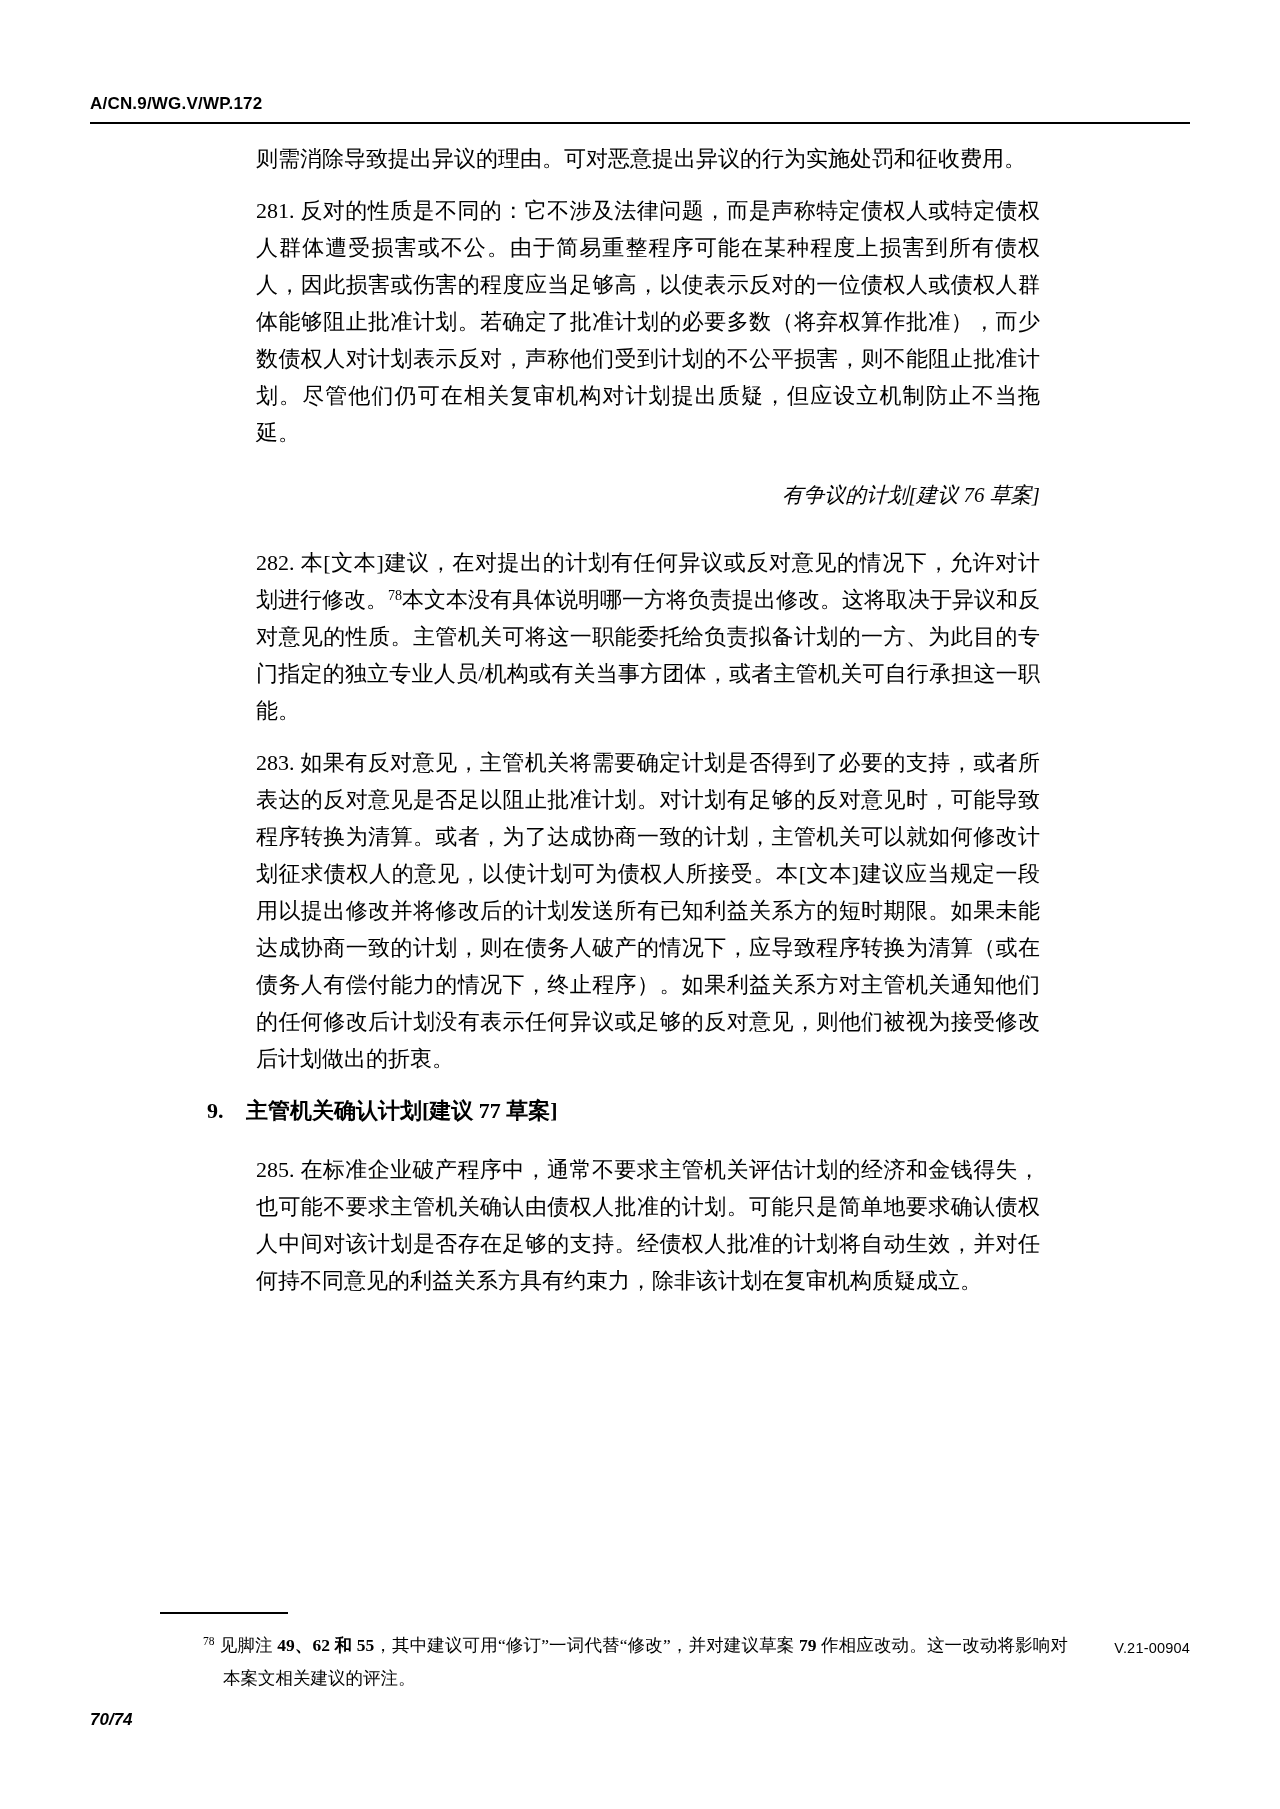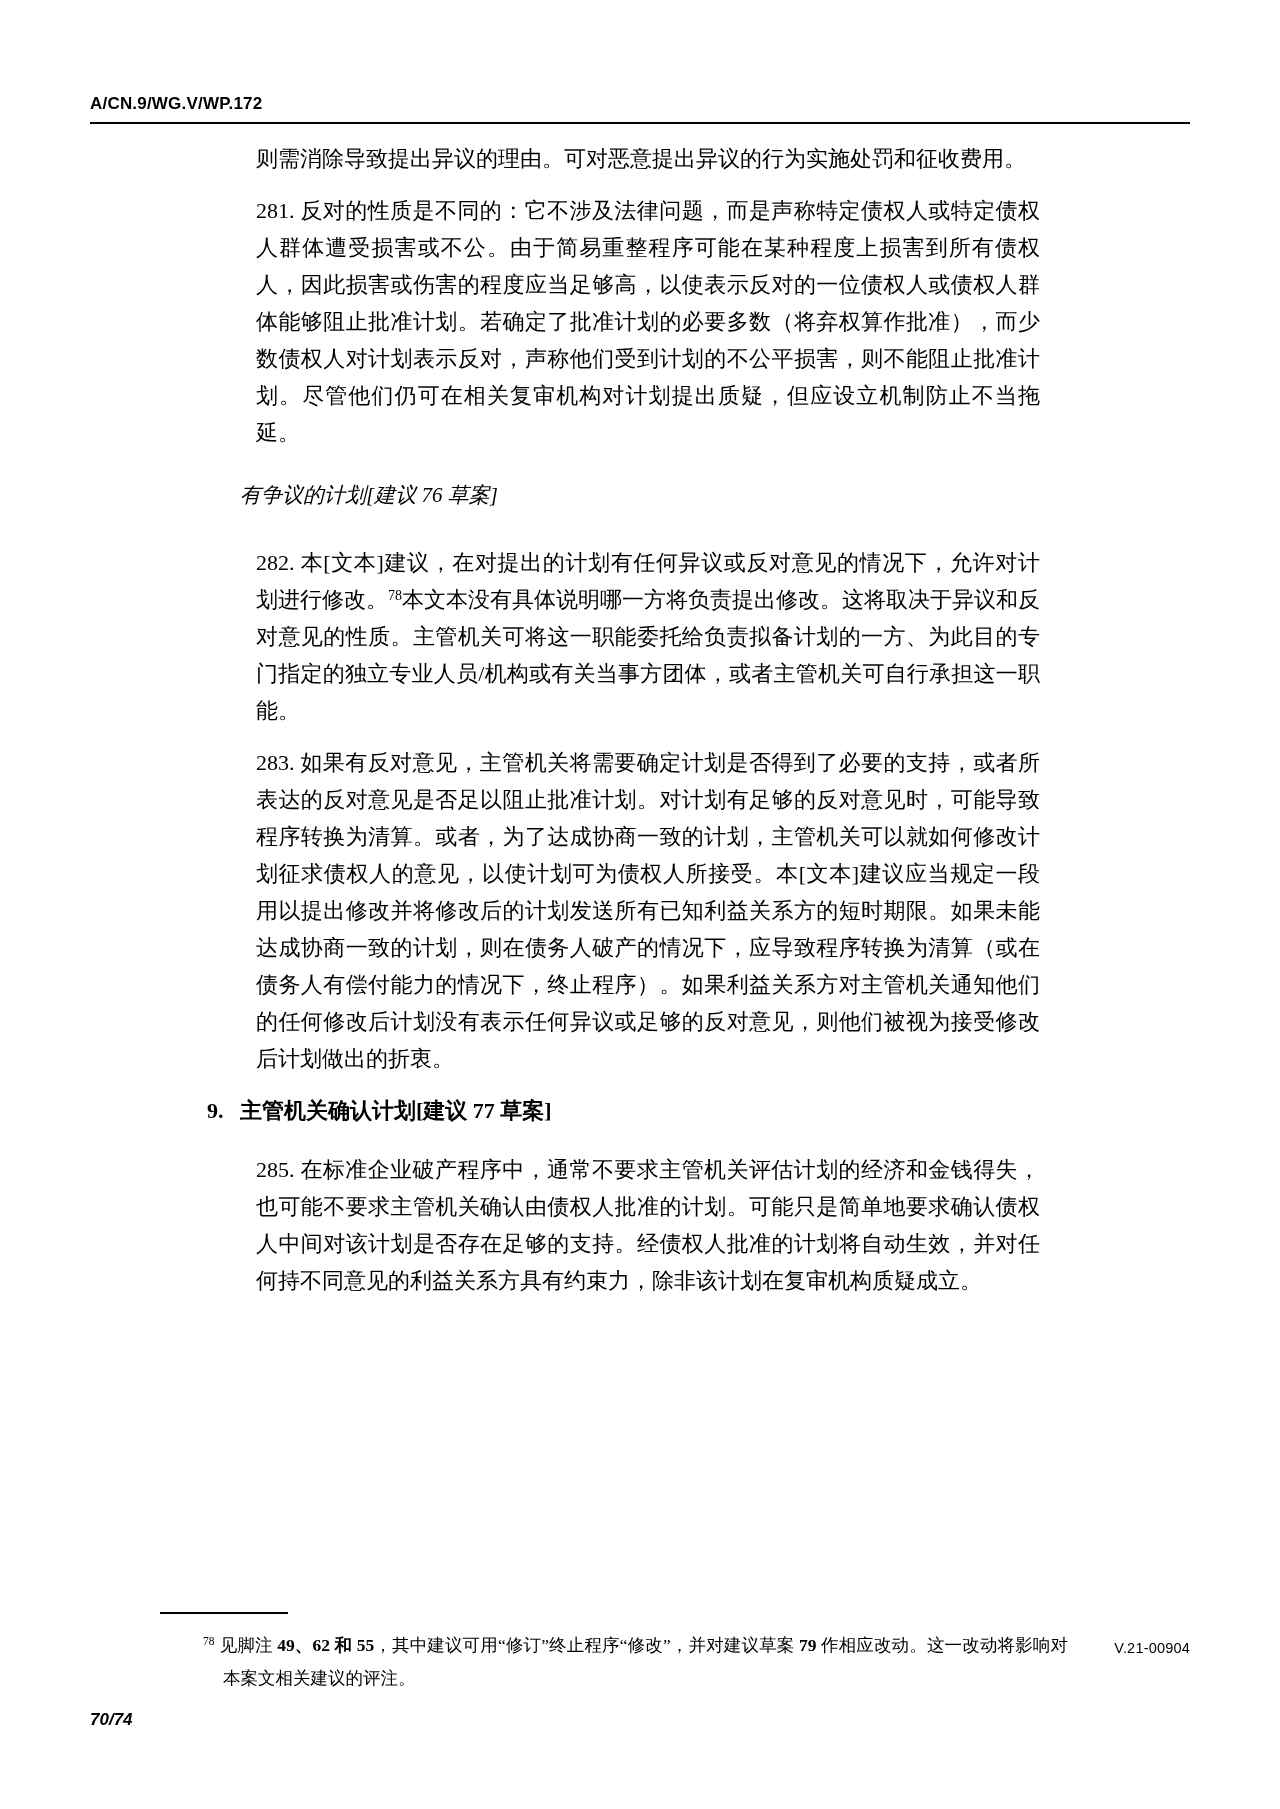--- a/index.html
+++ b/index.html
@@ -49,35 +49,36 @@
   .fn-ref {
     font-size: 14px;
     position: relative;
     top: -7px;
     line-height: 0;
   }
   .subheading {
     font-style: italic;
     font-size: 21px;
     margin: 26px 0 30px 0;
-    text-align: left;
+    text-align: right;
   }
   .section-heading {
     position: relative;
     font-weight: bold;
     font-size: 22px;
     margin: 14px 0 22px 0;
     text-align: left;
   }
   .sec-num {
     position: absolute;
     left: -33px;
     top: 0;
   }
   .sec-title {
+    margin-left: 6px;
   }
   
   .footnote-rule {
     position: absolute;
     left: 160px;
     top: 1612px;
     width: 128px;
     border-top: 2px solid #000;
   }
   .footnote {
@@ -145,19 +146,19 @@
       <span class="sec-title">主管机关确认计划[建议 77 草案]</span>
     </div>
 
     <p>285. 在标准企业破产程序中，通常不要求主管机关评估计划的经济和金钱得失，也可能不要求主管机关确认由债权人批准的计划。可能只是简单地要求确认债权人中间对该计划是否存在足够的支持。经债权人批准的计划将自动生效，并对任何持不同意见的利益关系方具有约束力，除非该计划在复审机构质疑成立。</p>
 
   </div>
 
   <div class="footnote-rule"></div>
 
   <div class="footnote">
-    <span class="fn-marker">78</span><span>见脚注 </span><span class="fn-bold">49、62 和 55</span><span>，其中建议可用“修订”终止程序“修改”，并对建议草案 </span><span class="fn-bold">79</span><span> 作相应改动。这一改动将影响对本案文相关建议的评注。</span>
+    <span class="fn-marker">78</span><span>见脚注 </span><span class="fn-bold">49、62 和 55</span><span>，其中建议可用“修订”一词代替“修改”，并对建议草案 </span><span class="fn-bold">79</span><span> 作相应改动。这一改动将影响对本案文相关建议的评注。</span>
   </div>
 
   <div class="page-number">70/74</div>
   <div class="doc-code">V.21-00904</div>
 
 </div>
 
 </body></html>

